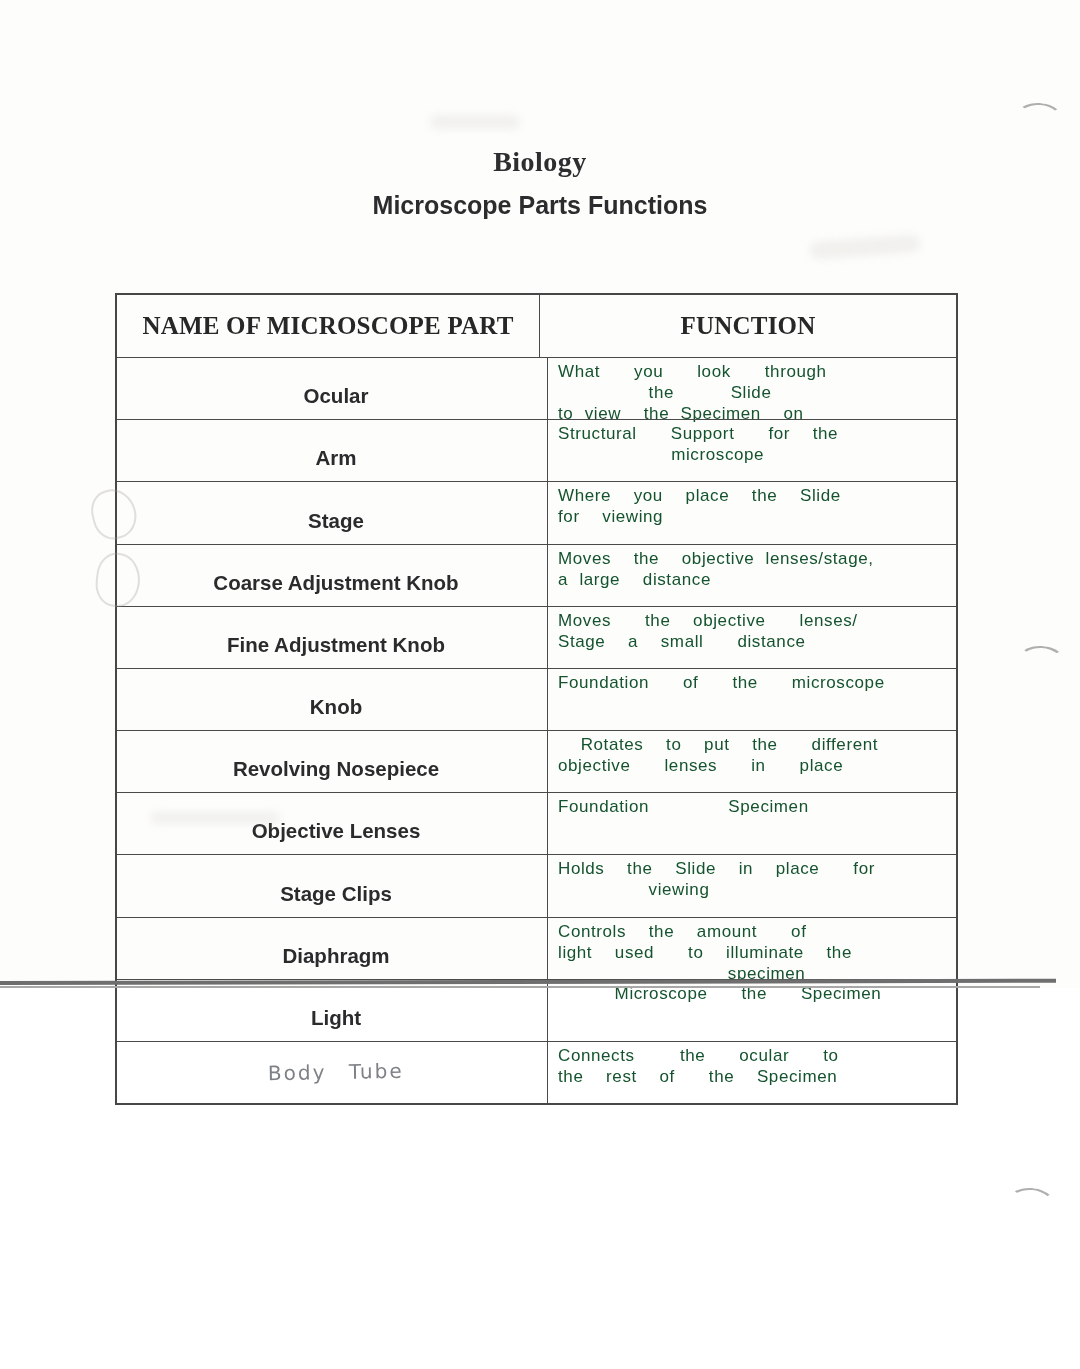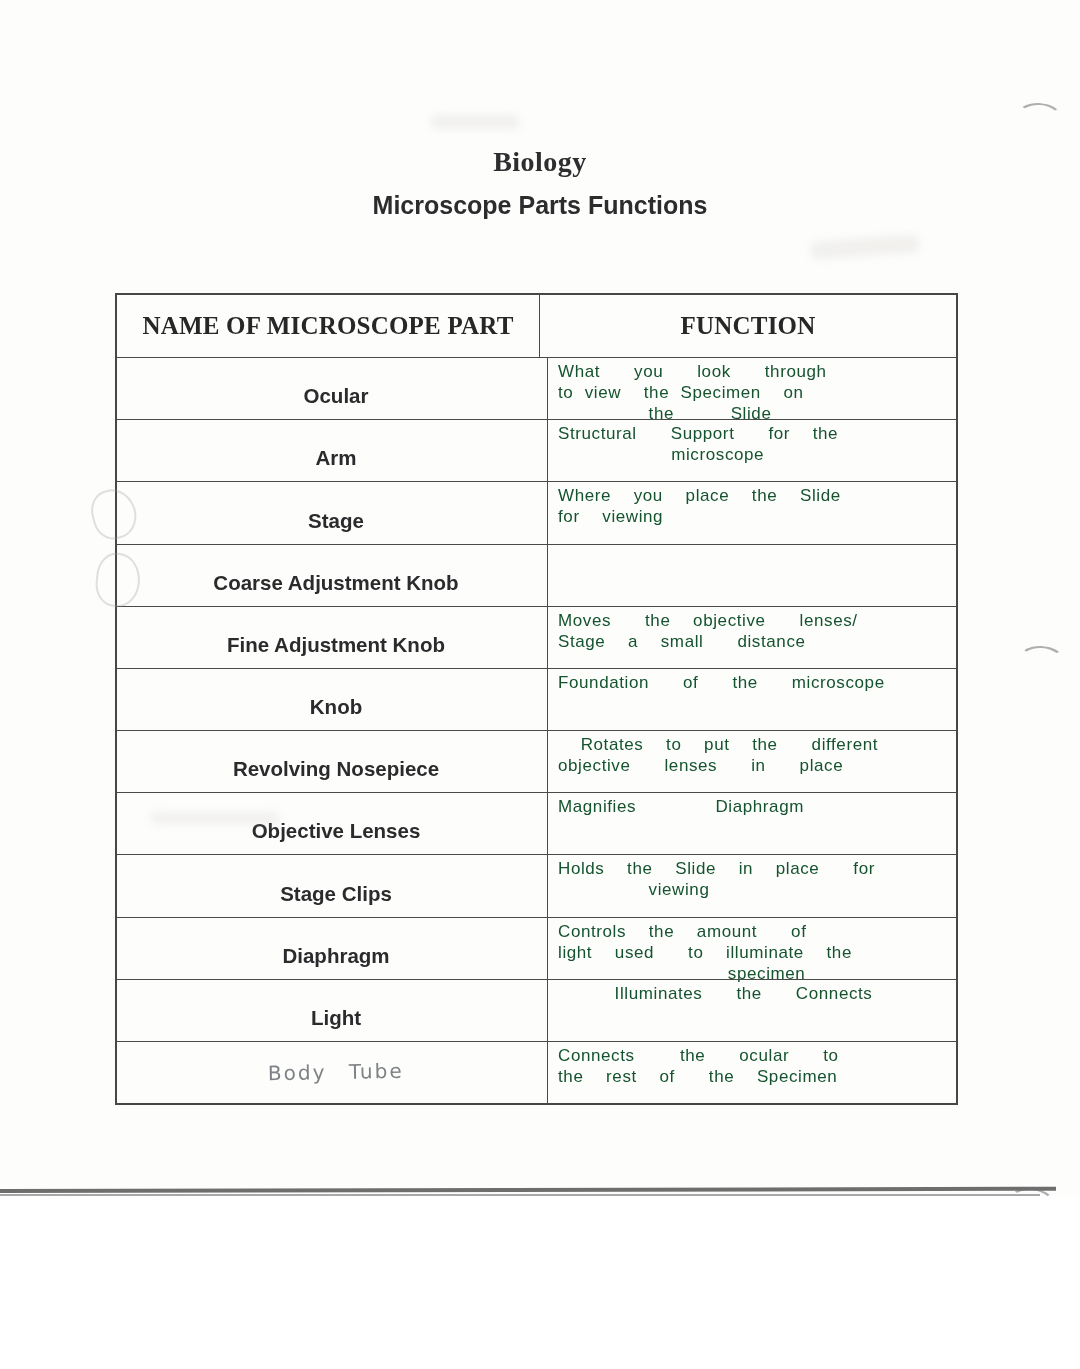--- a/index.html
+++ b/index.html
@@ -4,21 +4,21 @@
 <style>
   html, body { margin: 0; padding: 0; }
   body {
     width: 1080px; height: 1369px;
     background: #ffffff;
     font-family: "Liberation Sans", sans-serif;
     overflow: hidden;
   }
   .page {
     position: relative;
-    width: 1080px; height: 1196px;
+    width: 1080px; height: 988px;
     background: #fdfdfc;
   }
 
   
   .title-block {
     position: absolute;
     left: 0; right: 0; top: 146px;
     text-align: center;
   }
   .doc-title {
@@ -184,22 +184,22 @@
       <div class="cell left-col header-cell">NAME OF MICROSCOPE PART</div>
       <div class="cell right-col header-cell">FUNCTION</div>
     </div>
     <div class="t-body">
     <div class="t-row">
       <div class="cell left-col part-cell">
         <span class="part-label">Ocular</span>
       </div>
       <div class="cell right-col function-cell">
             <div class="hw-line">What   you   look   through</div>
+            <div class="hw-line">        the     Slide</div>
             <div class="hw-line">to view  the Specimen  on</div>
-            <div class="hw-line">        the     Slide</div>
           </div>
     </div>
 
     <div class="t-row">
       <div class="cell left-col part-cell">
         <span class="part-label">Arm</span>
       </div>
       <div class="cell right-col function-cell">
             <div class="hw-line">Structural   Support   for  the</div>
             <div class="hw-line">          microscope</div>
@@ -213,20 +213,24 @@
       <div class="cell right-col function-cell">
             <div class="hw-line">Where  you  place  the  Slide</div>
             <div class="hw-line">for  viewing</div>
           </div>
     </div>
 
     <div class="t-row">
       <div class="cell left-col part-cell">
         <span class="part-label">Coarse Adjustment Knob</span>
       </div>
+      <div class="cell right-col function-cell">
+            <div class="hw-line">Moves  the  objective lenses/stage,</div>
+            <div class="hw-line">a large  distance</div>
+          </div>
     </div>
 
     <div class="t-row">
       <div class="cell left-col part-cell">
         <span class="part-label">Fine Adjustment Knob</span>
       </div>
       <div class="cell right-col function-cell">
             <div class="hw-line">Moves   the  objective   lenses/</div>
             <div class="hw-line">Stage  a  small   distance</div>
           </div>
@@ -249,21 +253,21 @@
             <div class="hw-line">  Rotates  to  put  the   different</div>
             <div class="hw-line">objective   lenses   in   place</div>
           </div>
     </div>
 
     <div class="t-row">
       <div class="cell left-col part-cell">
         <span class="part-label">Objective Lenses</span>
       </div>
       <div class="cell right-col function-cell">
-            <div class="hw-line">Magnifies       Diaphragm</div>
+            <div class="hw-line">Foundation       Specimen</div>
           </div>
     </div>
 
     <div class="t-row">
       <div class="cell left-col part-cell">
         <span class="part-label">Stage Clips</span>
       </div>
       <div class="cell right-col function-cell">
             <div class="hw-line">Holds  the  Slide  in  place   for</div>
             <div class="hw-line">        viewing</div>
@@ -279,21 +283,21 @@
             <div class="hw-line">light  used   to  illuminate  the</div>
             <div class="hw-line">               specimen</div>
           </div>
     </div>
 
     <div class="t-row">
       <div class="cell left-col part-cell">
         <span class="part-label">Light</span>
       </div>
       <div class="cell right-col function-cell">
-            <div class="hw-line">     Illuminates   the   Connects</div>
+            <div class="hw-line">     Microscope   the   Specimen</div>
           </div>
     </div>
 
     <div class="t-row">
       <div class="cell left-col part-cell">
         <span class="part-label handwritten-part">Body Tube</span>
       </div>
       <div class="cell right-col function-cell">
             <div class="hw-line">Connects    the   ocular   to</div>
             <div class="hw-line">the  rest  of   the  Specimen</div>

